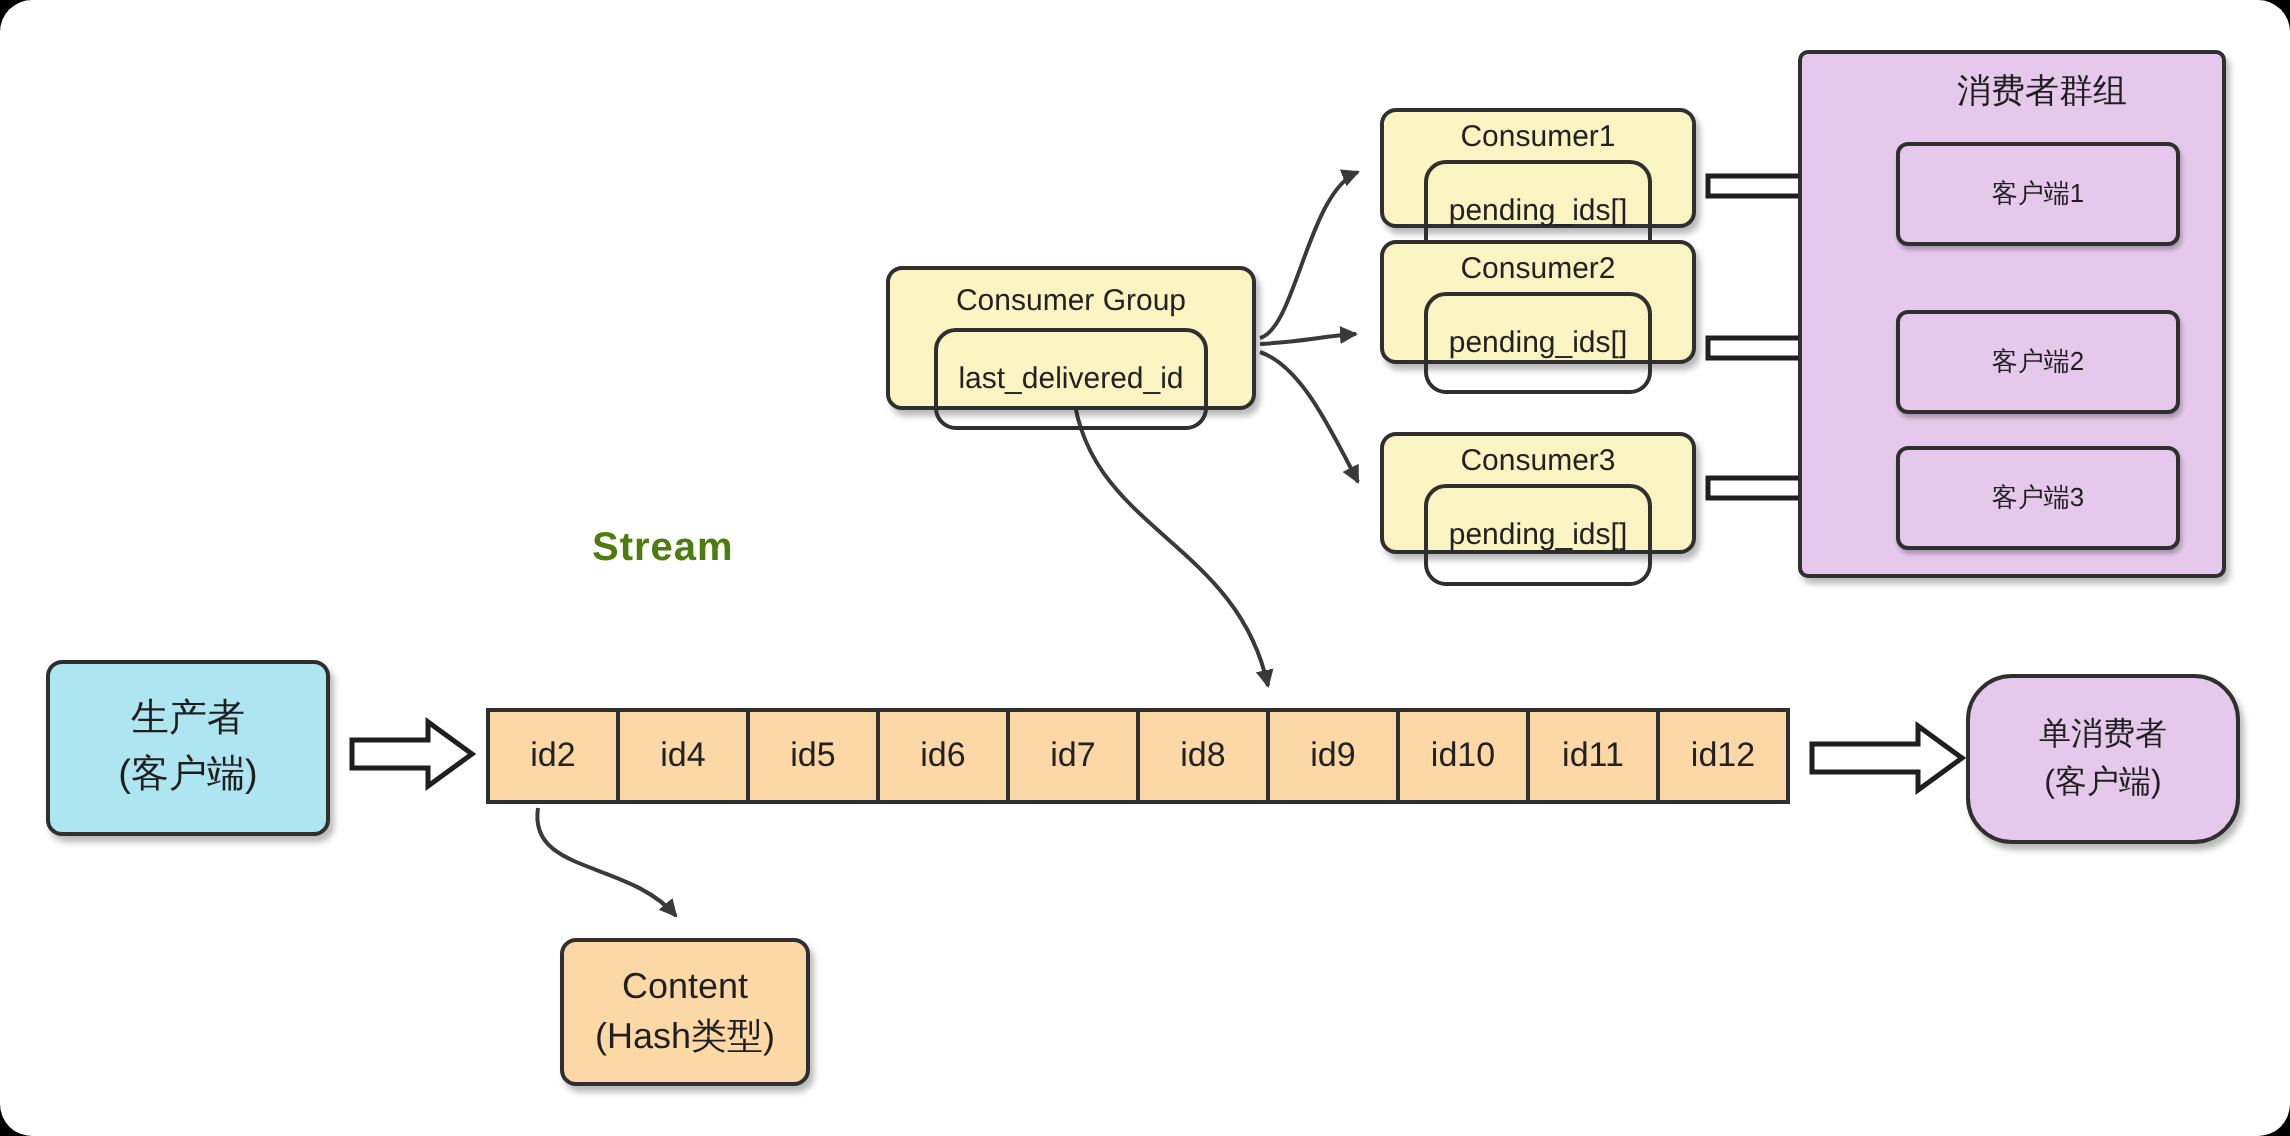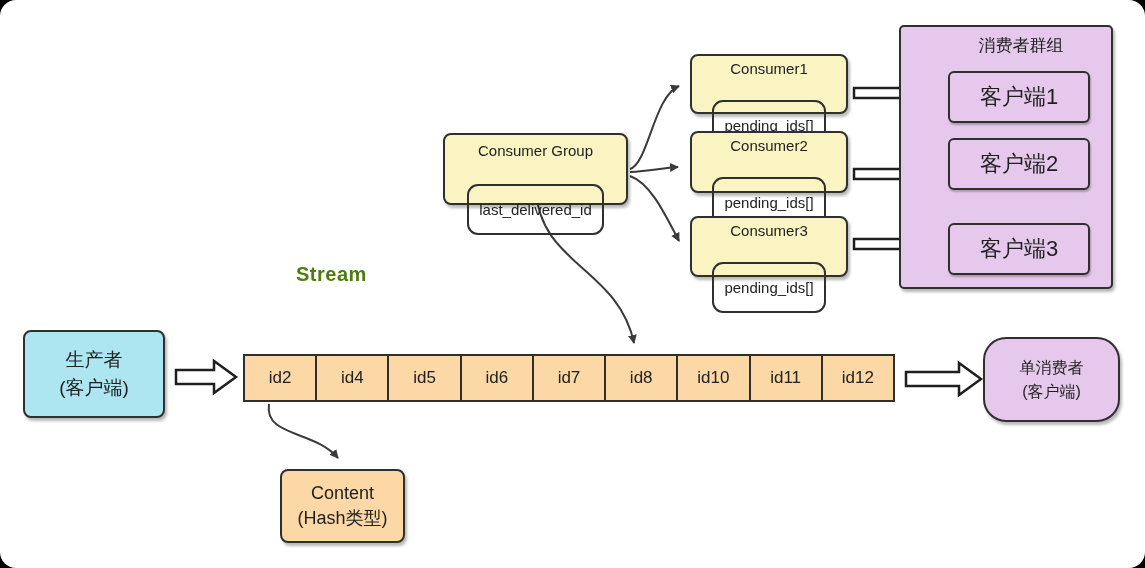--- a/index.html
+++ b/index.html
@@ -13,37 +13,37 @@
   
   #strip{position:absolute;left:243px;top:354px;width:652px;height:48px;display:flex;}
   .cell{flex:1;border:2px solid #2f2f2f;margin-left:-2px;background:#fbd8a6;display:flex;align-items:center;
         justify-content:center;font-size:17px;color:#222;box-sizing:border-box;}
   .cell:first-child{margin-left:0;}
   
   #single{left:983px;top:337px;width:137px;height:85px;background:#e5c8eb;font-size:16px;line-height:1.45;border-radius:23px;}
   
   #content-box{left:280px;top:469px;width:125px;height:74px;background:#fbd8a6;font-size:18px;line-height:1.4;}
   
-  .ybox{background:#faf3c2;display:flex;flex-direction:column;align-items:center;gap:20px;}
+  .ybox{background:#faf3c2;display:flex;flex-direction:column;align-items:center;}
   .ybox .ytitle{font-size:15px;margin-top:4px;color:#222;}
   .field{border:2px solid #2f2f2f;border-radius:11px;background:transparent;font-size:15px;color:#222;
          padding:15px 10px;margin-top:3px;white-space:nowrap;}
   #cgroup{left:443px;top:133px;width:185px;height:72px;}
   #cgroup .ytitle{margin-top:7px;}
   #cgroup .field{margin-top:5px;}
   #consumer1{left:690px;top:54px;width:158px;height:60px;}
-  #consumer2{left:690px;top:131px;width:158px;height:62px;}
+  #consumer2{left:690px;top:120px;width:158px;height:62px;}
   #consumer3{left:690px;top:216px;width:158px;height:61px;}
   
   #gpanel{left:899px;top:25px;width:214px;height:264px;background:#e5c8eb;border-radius:5px;}
   #gpanel-title{position:absolute;top:7px;left:0;width:100%;text-align:center;font-size:17px;color:#1f1f1f;padding-left:15px;}
   .client{position:absolute;left:47px;width:138px;height:48px;background:#e5c8eb;border:2px solid #2f2f2f;
-          border-radius:6px;display:flex;align-items:center;justify-content:center;font-size:22px;color:#1f1f1f;
+          border-radius:6px;display:flex;align-items:center;justify-content:center;font-size:13px;color:#1f1f1f;
           box-shadow:1px 2px 2px rgba(0,0,0,0.25);}
-  #client1{top:44px;} #client2{top:111px;} #client3{top:196px;}
+  #client1{top:44px;} #client2{top:128px;} #client3{top:196px;}
   
   #stream-label{position:absolute;left:296px;top:263px;font-size:20px;font-weight:bold;color:#4d7c0f;letter-spacing:0.5px;}
   
   #arrows{position:absolute;left:0;top:0;width:1145px;height:568px;pointer-events:none;}
   .blockarrow{fill:#ffffff;stroke:#1f1f1f;stroke-width:2.5;stroke-linejoin:miter;}
   .curve{fill:none;stroke:#3a3a3a;stroke-width:2;}
 </style>
 </head>
 <body>
 
@@ -76,20 +76,21 @@
     <span>(客户端)</span>
   </div>
 
   <div id="strip">
       <div class="cell">id2</div>
       <div class="cell">id4</div>
       <div class="cell">id5</div>
       <div class="cell">id6</div>
       <div class="cell">id7</div>
       <div class="cell">id8</div>
+      <div class="cell">id9</div>
       <div class="cell">id10</div>
       <div class="cell">id11</div>
       <div class="cell">id12</div>
     </div>
 
   <div id="single" class="box center-col">
     <span>单消费者</span>
     <span>(客户端)</span>
   </div>
 

